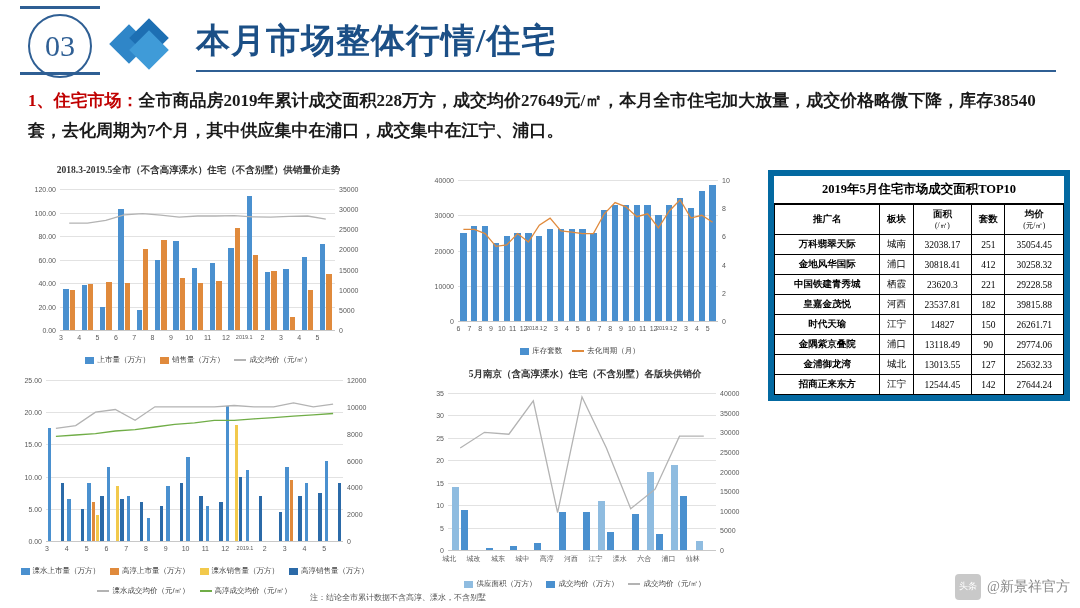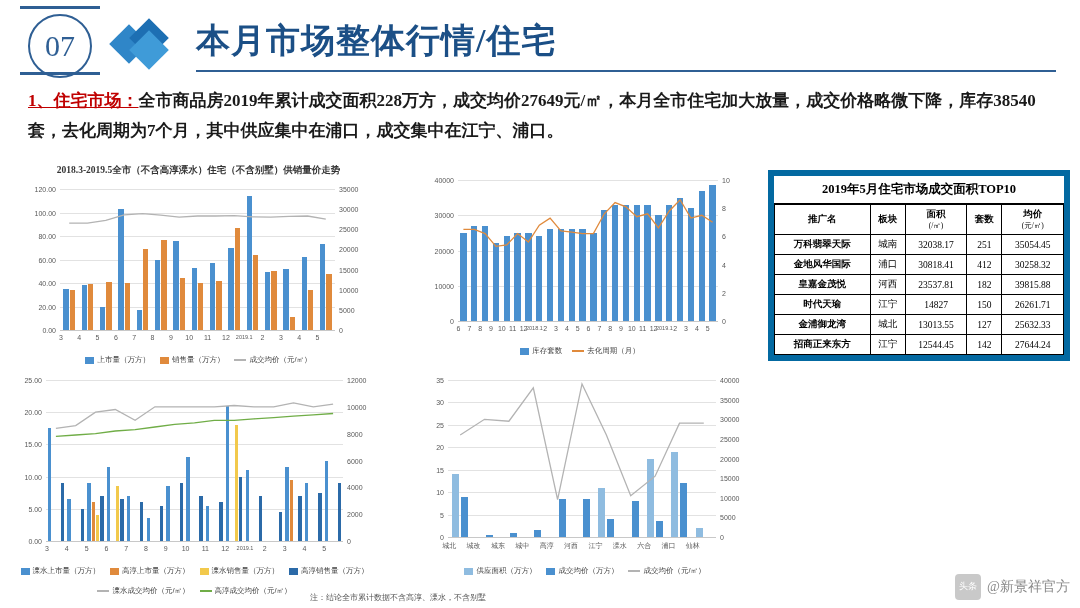--- a/index.html
+++ b/index.html
@@ -15,21 +15,21 @@
   .diamonds{position:absolute;left:115px;top:24px;width:70px;height:40px;}
   .dia{position:absolute;width:28px;height:28px;background:#2a7fc1;transform:rotate(45deg);}
   .dia.d1{left:0px;top:6px;background:#2f86c8;}
   .dia.d2{left:20px;top:0px;background:#1d6fb3;}
   .dia.d3{left:20px;top:12px;background:#3f9bd8;}
   .hdr-title{position:absolute;left:196px;top:18px;font-size:34px;color:#1b4f86;font-family:"Liberation Serif",serif;font-weight:bold;letter-spacing:1px;}
   .hdr-rule{position:absolute;left:196px;top:70px;width:860px;height:2px;background:#2f5f94;}
 
   
   .para{position:absolute;left:28px;top:86px;width:1030px;font-size:17px;line-height:30px;color:#1a1a1a;font-family:"Liberation Serif",serif;font-weight:bold;}
-  .para .redhead{color:#c00000;text-decoration:underline;}
+  .para .redhead{color:#c00000;}
 
   
   .chart-box{position:absolute;}
   .chart-title{font-size:9.5px;color:#333;font-weight:bold;text-align:center;font-family:"Liberation Serif",serif;}
   .plot{position:relative;}
   .axis-line{position:absolute;background:#c8c8c8;}
   .gridline{position:absolute;height:1px;background:#e2e2e2;left:0;right:0;}
   .ytick{position:absolute;font-size:7px;color:#595959;text-align:right;transform:translateY(-50%);}
   .ytick-r{position:absolute;font-size:7px;color:#595959;text-align:left;transform:translateY(-50%);}
   .xtick{position:absolute;font-size:7px;color:#595959;text-align:center;transform:translateX(-50%);}
@@ -55,21 +55,21 @@
 </style>
 </head>
 <body>
 
 <div class="page">
 
   <div class="hdr">
     <div class="hdr-line"></div>
     <div class="hdr-line2"></div>
     <div class="num-circle">
-      <span>07</span>
+      <span>03</span>
     </div>
     <div class="diamonds">
       <i class="dia d1"></i>
         <i class="dia d2"></i>
         <i class="dia d3"></i>
     </div>
     <div class="hdr-title">本月市场整体行情/住宅</div>
     <div class="hdr-rule"></div>
   </div>
 
@@ -347,20 +347,21 @@
             <span class="lg-line" style="background: rgb(179, 179, 179);"></span>
             <span>溧水成交均价（元/㎡）</span>
           </div>
           <div class="legend-item">
             <span class="lg-line" style="background: rgb(112, 173, 71);"></span>
             <span>高淳成交均价（元/㎡）</span>
           </div>
         </div>
       </div>
       <div class="chart-box" style="left: 420px; top: 368px; width: 330px;">
+        <div class="chart-title">5月南京（含高淳溧水）住宅（不含别墅）各版块供销价</div>
         <div class="plot" style="width: 330px; height: 195px;">
           <div class="gridline" style="top: 169px; left: 28px; width: 268px;"></div>
           <div class="ytick" style="top: 169px; left: 0px; width: 24px;">0</div>
           <div class="gridline" style="top: 146.571px; left: 28px; width: 268px;"></div>
           <div class="ytick" style="top: 146.571px; left: 0px; width: 24px;">5</div>
           <div class="gridline" style="top: 124.143px; left: 28px; width: 268px;"></div>
           <div class="ytick" style="top: 124.143px; left: 0px; width: 24px;">10</div>
           <div class="gridline" style="top: 101.714px; left: 28px; width: 268px;"></div>
           <div class="ytick" style="top: 101.714px; left: 0px; width: 24px;">15</div>
           <div class="gridline" style="top: 79.2857px; left: 28px; width: 268px;"></div>
@@ -449,34 +450,48 @@
             <td>35054.45</td>
           </tr>
           <tr>
             <td class="name">金地风华国际</td>
             <td>浦口</td>
             <td>30818.41</td>
             <td>412</td>
             <td>30258.32</td>
           </tr>
           <tr>
+            <td class="name">中国铁建青秀城</td>
+            <td>栖霞</td>
+            <td>23620.3</td>
+            <td>221</td>
+            <td>29228.58</td>
+          </tr>
+          <tr>
             <td class="name">皇嘉金茂悦</td>
             <td>河西</td>
             <td>23537.81</td>
             <td>182</td>
             <td>39815.88</td>
           </tr>
           <tr>
             <td class="name">时代天瑜</td>
             <td>江宁</td>
             <td>14827</td>
             <td>150</td>
             <td>26261.71</td>
           </tr>
           <tr>
+            <td class="name">金隅紫京叠院</td>
+            <td>浦口</td>
+            <td>13118.49</td>
+            <td>90</td>
+            <td>29774.06</td>
+          </tr>
+          <tr>
             <td class="name">金浦御龙湾</td>
             <td>城北</td>
             <td>13013.55</td>
             <td>127</td>
             <td>25632.33</td>
           </tr>
           <tr>
             <td class="name">招商正来东方</td>
             <td>江宁</td>
             <td>12544.45</td>

